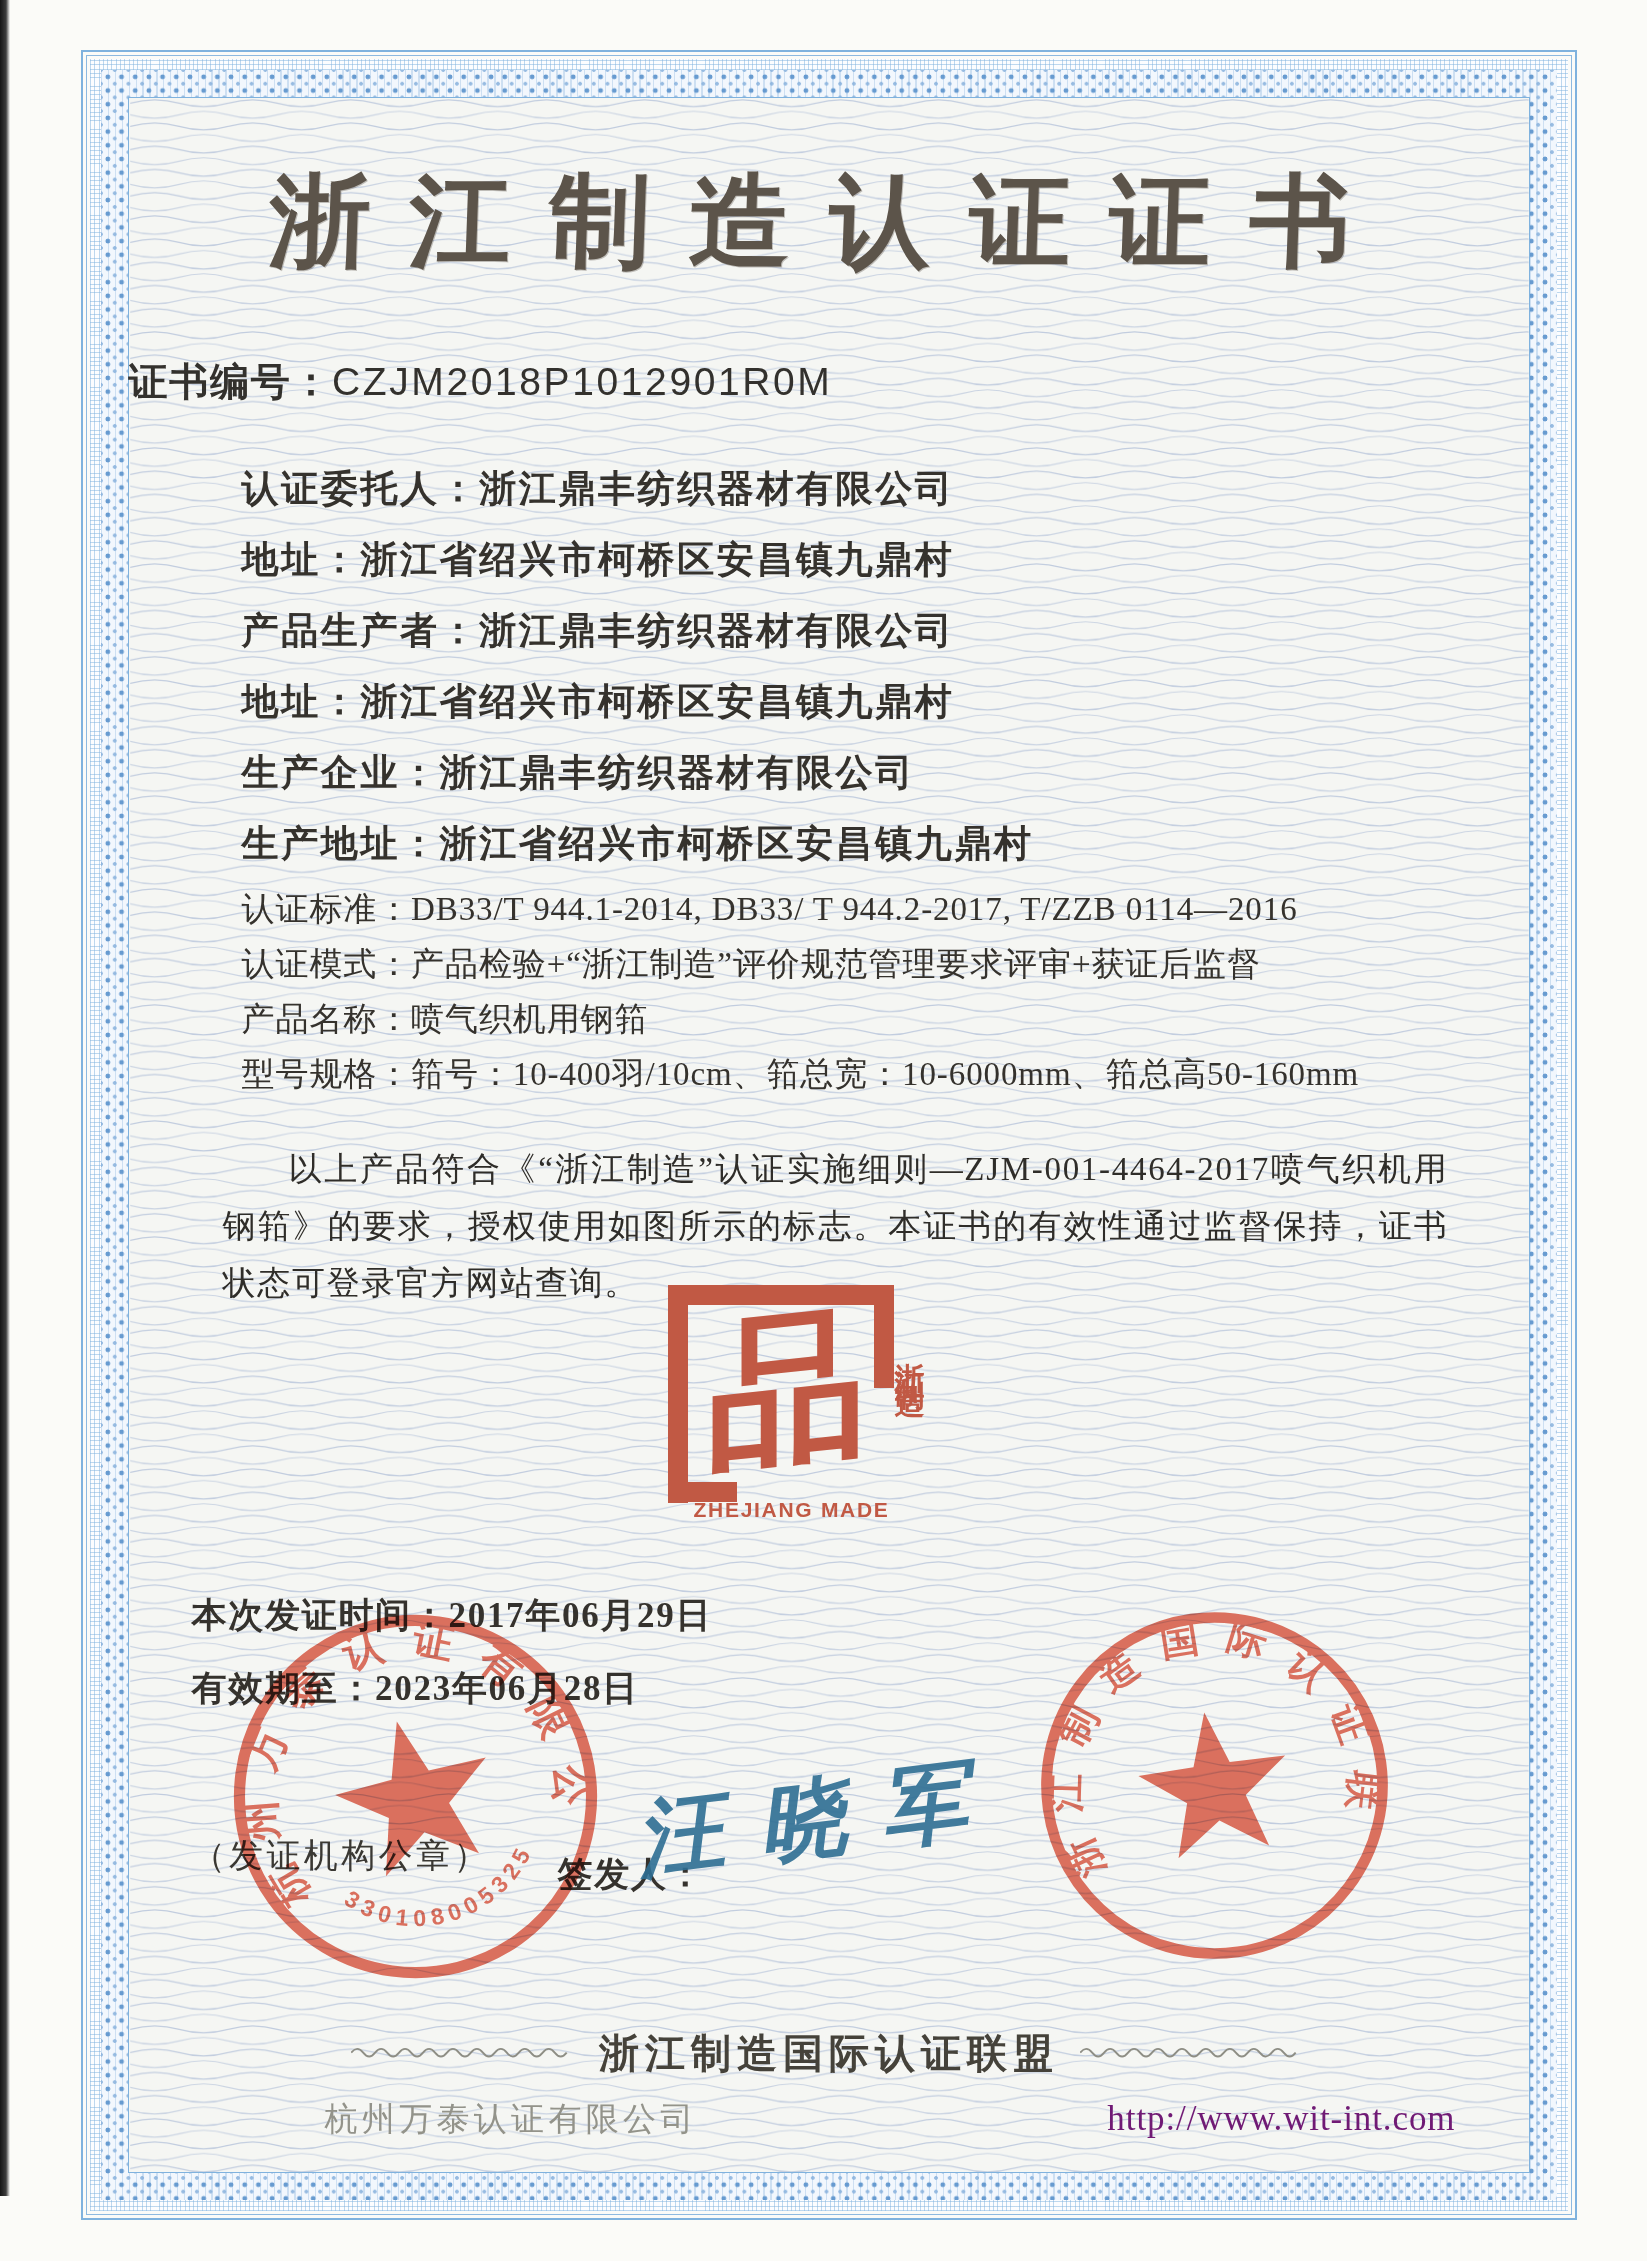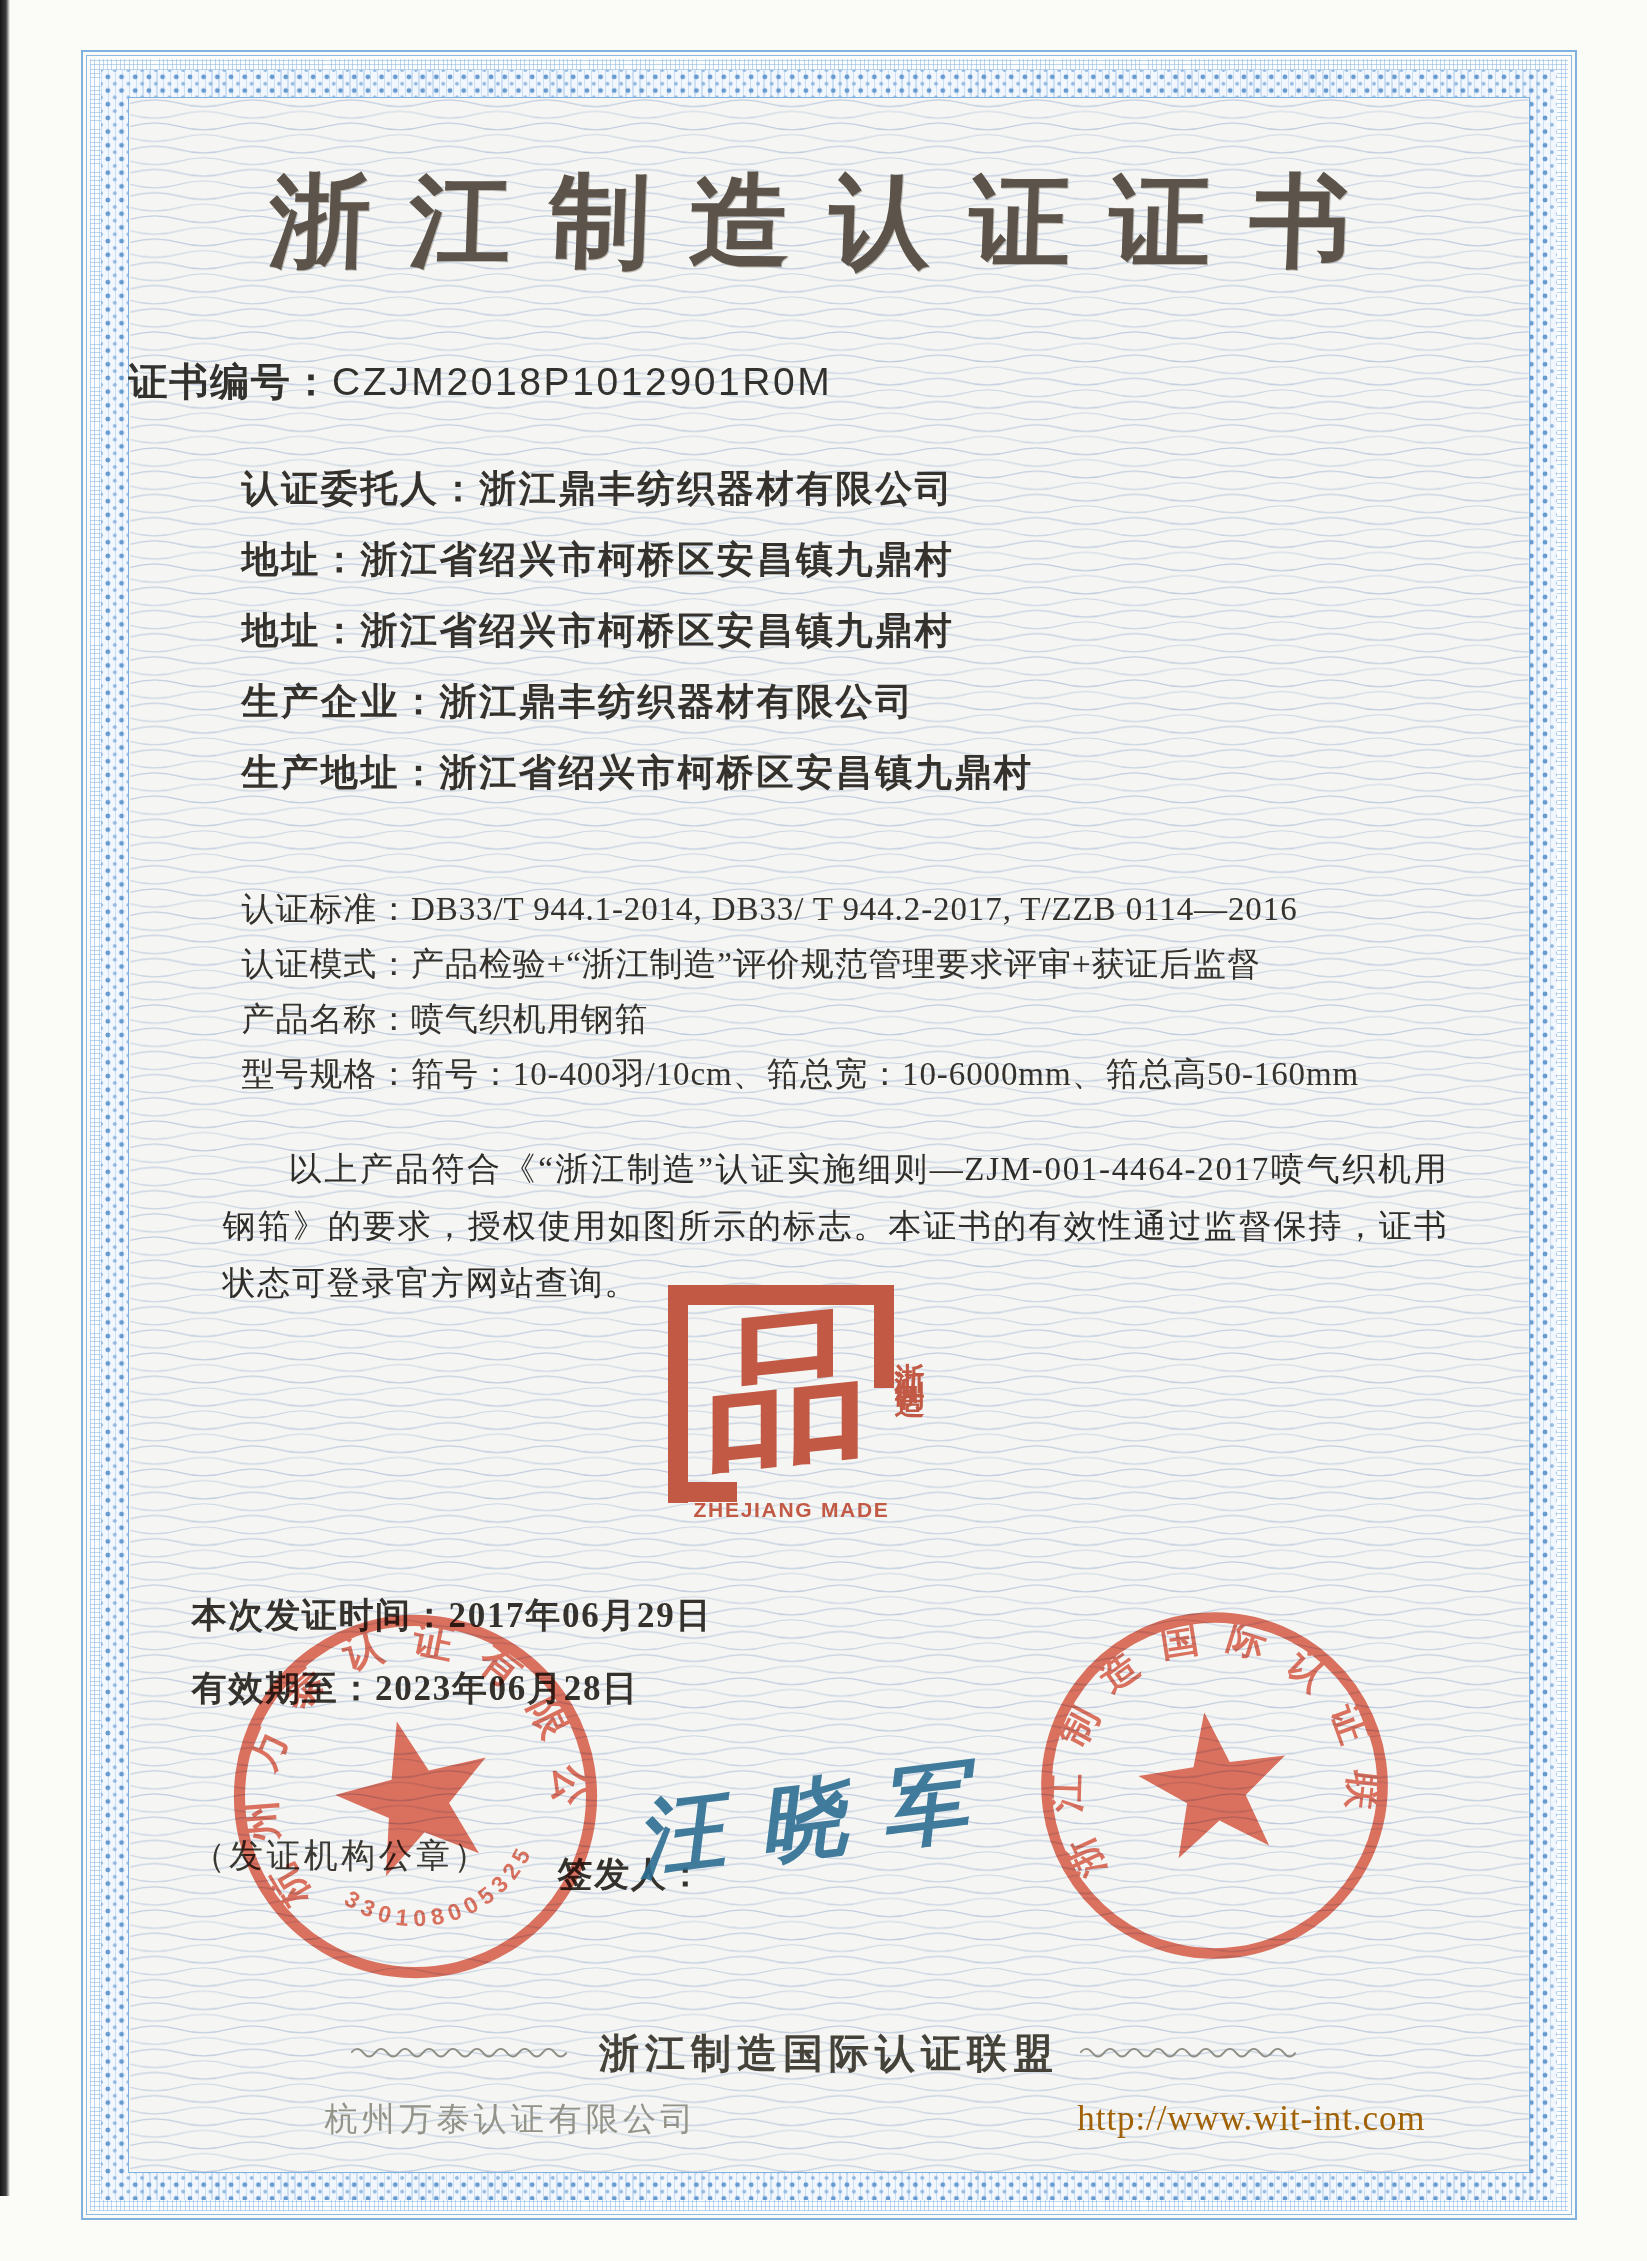--- a/index.html
+++ b/index.html
@@ -66,21 +66,21 @@
   
   .seal{position:absolute;mix-blend-mode:multiply;opacity:.82;}
   .seal-left{left:89px;top:1501px;transform:rotate(-14deg);}
   .seal-right{left:897px;top:1499px;transform:rotate(-8deg);}
 
   
   .alliance{position:absolute;left:0;right:0;top:1928px;display:flex;align-items:center;justify-content:center;gap:20.6px;}
   .alliance .name{font-size:40px;font-weight:bold;color:#45423a;letter-spacing:6px;}
   .bottomrow{position:absolute;left:0;right:0;top:1999px;display:flex;align-items:baseline;}
   .company{margin-left:196px;font-size:33px;color:#93938a;letter-spacing:4.3px;}
-  .website{margin-left:auto;margin-right:104px;font-size:35px;color:#a16207;letter-spacing:0.9px;}
+  .website{margin-left:auto;margin-right:74px;font-size:35px;color:#701a75;letter-spacing:0.9px;}
 </style>
 </head>
 <body>
 
 <div class="scan-edge"></div>
 
 <div class="frame1">
  <div class="frame2">
   <div class="hatch">
    <div class="floral">
@@ -100,20 +100,21 @@
 
         <div class="title">浙江制造认证证书</div>
 
         <div class="certno">
           <span>证书编号：</span><span class="code">CZJM2018P1012901R0M</span>
         </div>
 
         <div class="info">
           <div><span>认证委托人：</span><span>浙江鼎丰纺织器材有限公司</span></div>
           <div><span>地址：</span><span>浙江省绍兴市柯桥区安昌镇九鼎村</span></div>
+          <div><span>产品生产者：</span><span>浙江鼎丰纺织器材有限公司</span></div>
           <div><span>地址：</span><span>浙江省绍兴市柯桥区安昌镇九鼎村</span></div>
           <div><span>生产企业：</span><span>浙江鼎丰纺织器材有限公司</span></div>
           <div><span>生产地址：</span><span>浙江省绍兴市柯桥区安昌镇九鼎村</span></div>
         </div>
 
         <div class="specs">
           <div><span>认证标准：</span><span>DB33/T 944.1-2014, DB33/ T 944.2-2017, T/ZZB 0114—2016</span></div>
           <div><span>认证模式：</span><span>产品检验+“浙江制造”评价规范管理要求评审+获证后监督</span></div>
           <div><span>产品名称：</span><span>喷气织机用钢筘</span></div>
           <div><span>型号规格：</span><span>筘号：10-400羽/10cm、筘总宽：10-6000mm、筘总高50-160mm</span></div>

